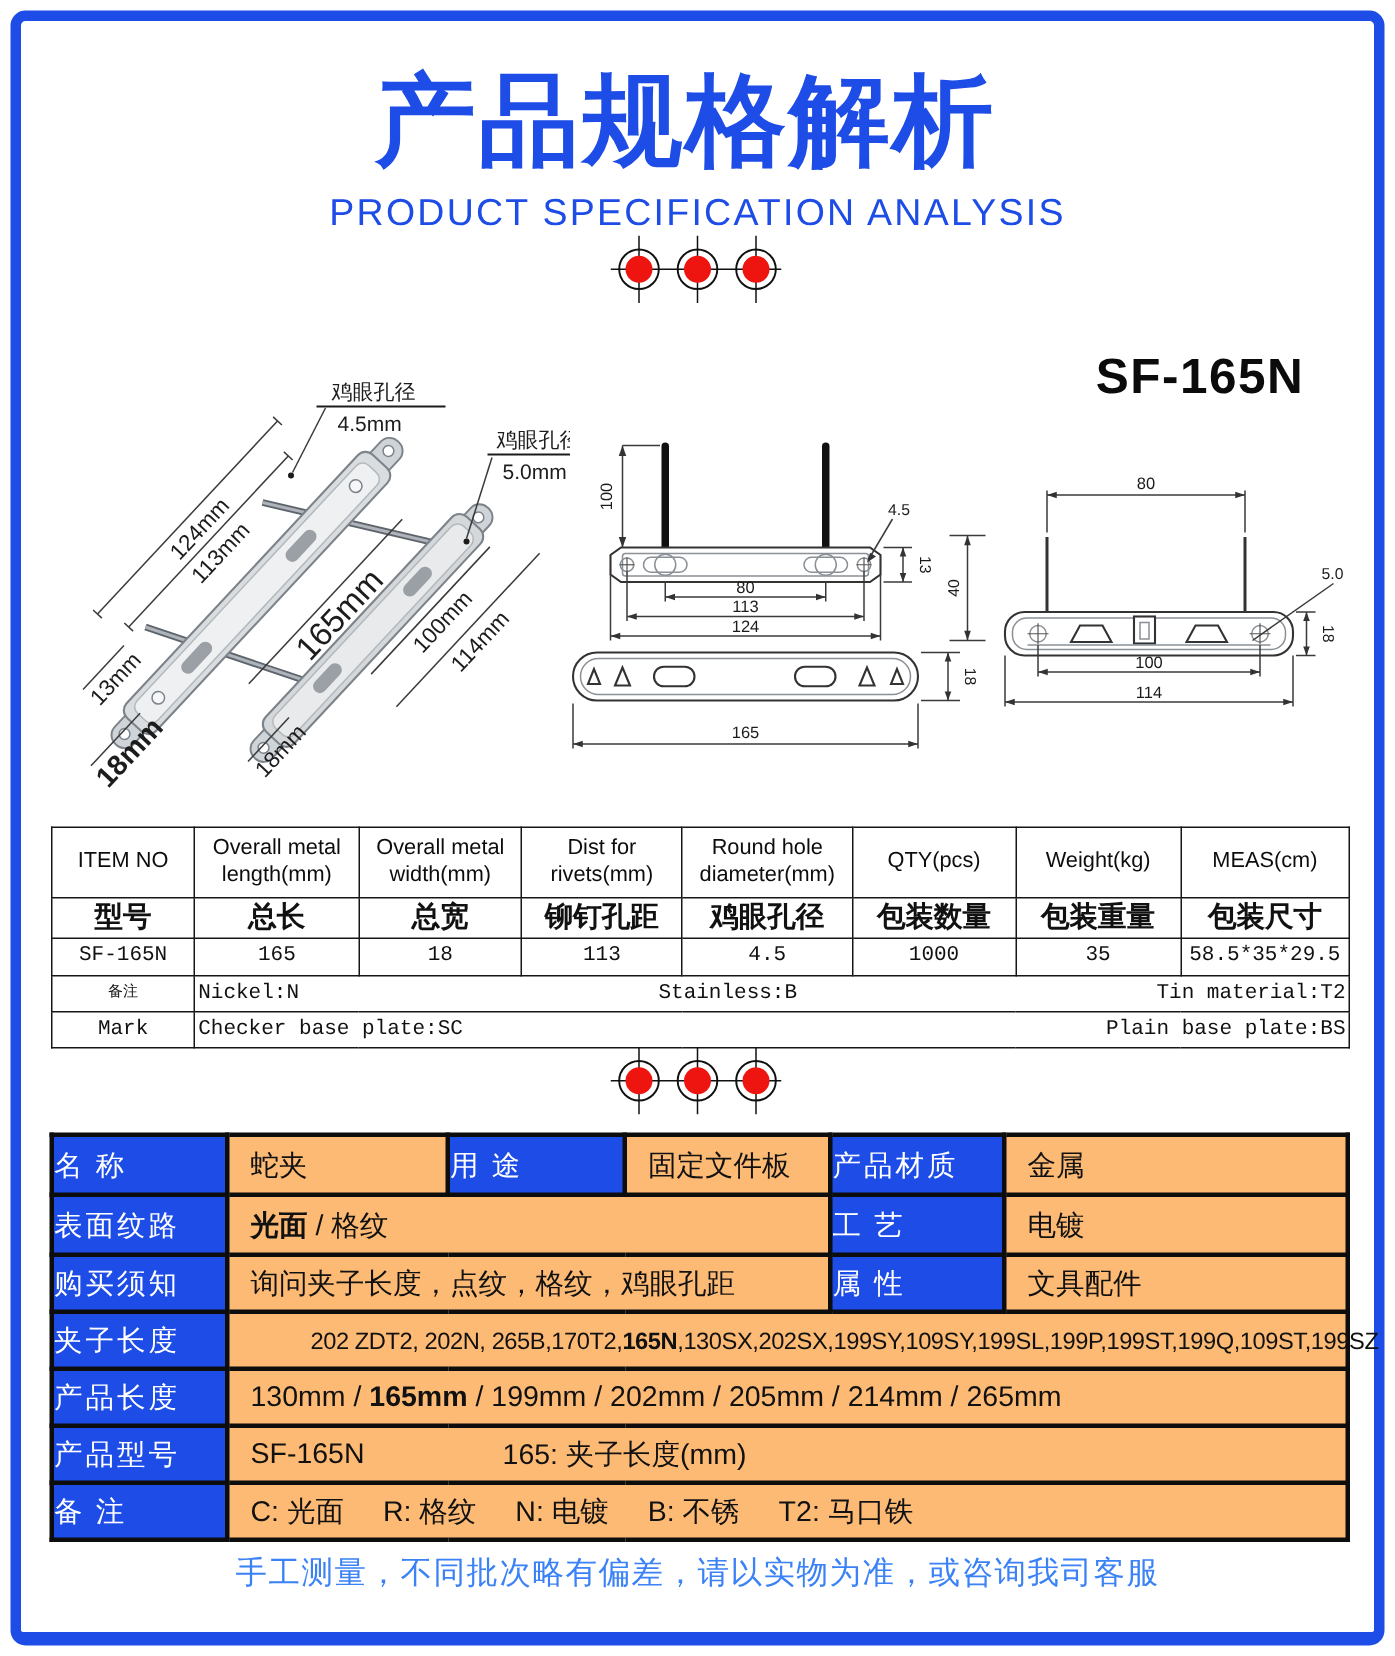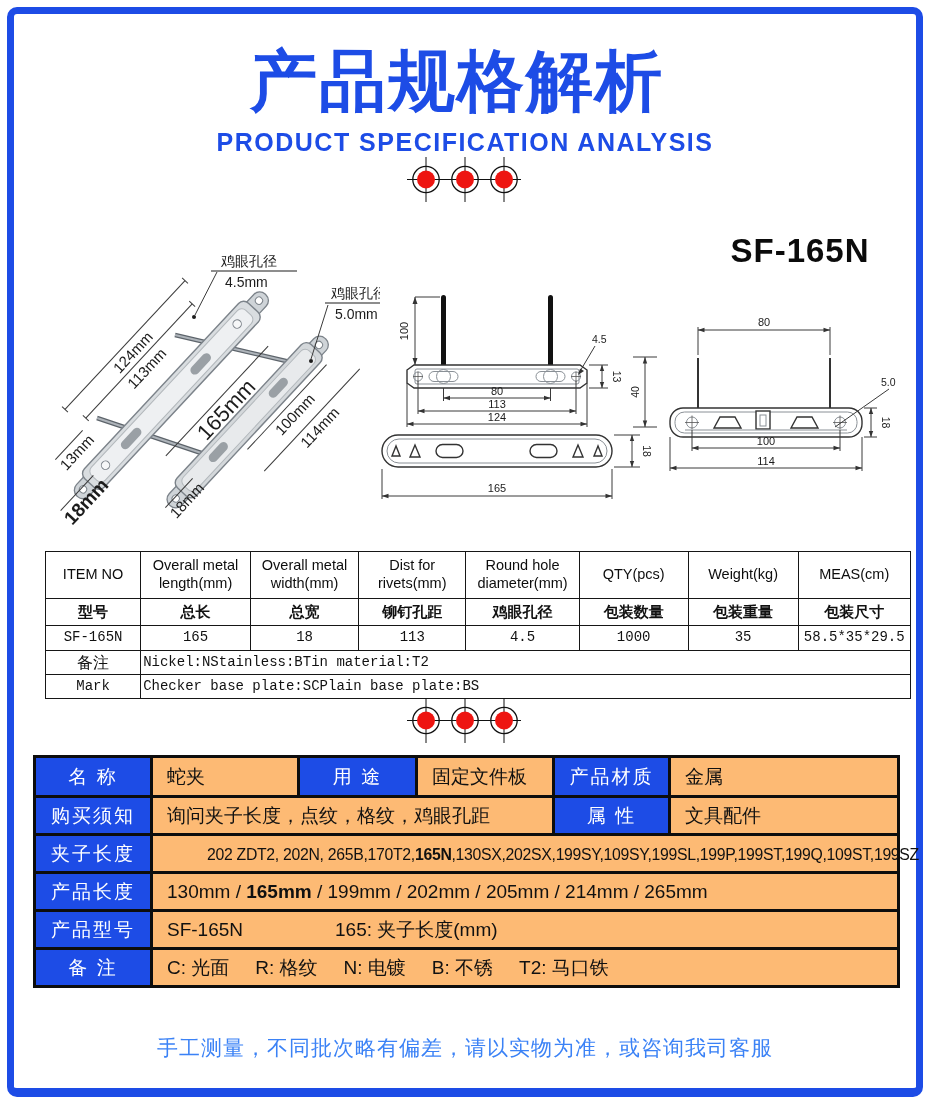--- a/index.html
+++ b/index.html
@@ -8,41 +8,41 @@
     width:930px;height:1104px;position:relative;background:#fff;overflow:hidden;
     font-family:"Liberation Sans","DejaVu Sans",sans-serif;color:#111;
   }
   .frame{position:absolute;inset:7px;border:7px solid var(--accent);
     border-bottom-width:9px;border-radius:10px;pointer-events:none;}
   .abs{position:absolute;}
   
   .title-cn{left:0;right:16px;top:44px;text-align:center;color:var(--accent);
     font-size:67px;font-weight:900;letter-spacing:2px;line-height:1.1;}
   .title-en{left:0;right:0;top:128px;text-align:center;color:var(--accent);
-    font-size:25px;font-weight:700;letter-spacing:1.5px;}
+    font-size:25px;font-weight:400;letter-spacing:1.5px;}
   .model-no{left:700px;top:232px;width:200px;text-align:center;
     font-size:33px;font-weight:800;color:#0b0b0b;letter-spacing:1px;}
   .footer-note{left:0;right:0;top:1034px;text-align:center;color:#3b82f6;
     font-size:21px;letter-spacing:1px;}
   
-  table.spec{left:45px;top:551px;width:866px;border-collapse:collapse;table-layout:fixed;
+  table.spec{left:34px;top:551px;width:866px;border-collapse:collapse;table-layout:fixed;
     font-size:14.5px;}
   table.spec td{border:1.5px solid #161616;text-align:center;vertical-align:middle;
     padding:1px 2px;line-height:1.22;}
   table.spec .row-en td{height:44px;font-size:14.5px;color:#0d0d0d;}
-  table.spec .row-cn td{height:24px;font-size:15px;font-weight:700;}
+  table.spec .row-cn td{height:24px;font-size:19px;font-weight:700;}
   table.spec .row-val td{height:22px;font-family:"Liberation Mono","DejaVu Sans Mono",monospace;font-size:14px;}
   table.spec .row-note td{height:21px;font-family:"Liberation Mono","DejaVu Sans Mono",monospace;font-size:14px;}
-  table.spec .row-note .spread{display:flex;justify-content:flex-start;align-items:center;}
-  table.spec .row-note td.lbl{font-family:"Liberation Sans",sans-serif;font-size:16px;}
+  table.spec .row-note .spread{display:flex;justify-content:space-between;align-items:center;}
+  table.spec .row-note td.lbl{font-family:"Liberation Sans",sans-serif;font-size:10px;}
   
   table.info{left:33px;top:755px;width:864px;border-collapse:collapse;table-layout:fixed;}
   table.info td{border:3px solid #0d0d0d;vertical-align:middle;font-size:19px;padding:0;}
-  table.info td.blue{background:var(--accent);color:#fff;text-align:center;
-    font-size:19px;letter-spacing:2px;}
+  table.info td.blue{background:var(--accent);color:#fff;
+    font-size:19px;letter-spacing:2px;font-family:Liberation Serif, serif;}
   table.info td.val{padding-left:14px;background:#fdba74;}
   table.info tr{height:38px;}
   table.info tr.r1{height:40px;} table.info tr.r2{height:40px;}
   .cond{font-size:15.8px;letter-spacing:-0.3px;white-space:nowrap;margin-left:40px;}
   .gap-row{display:flex;gap:26px;align-items:center;}
   .gap-row2{display:flex;gap:92px;align-items:center;}
   b{font-weight:700;}
   
   svg text{font-family:"Liberation Sans","DejaVu Sans",sans-serif;fill:#1c1c1c;}
   .dimline{stroke:#3a3a3a;stroke-width:1;fill:none;}
@@ -393,20 +393,26 @@
   </colgroup>
   <tbody>
       <tr class="r1">
     <td class="blue">名  称</td>
     <td class="val">蛇夹</td>
     <td class="blue">用  途</td>
     <td class="val">固定文件板</td>
     <td class="blue">产品材质</td>
     <td class="val">金属</td>
   </tr>
+  <tr class="r2">
+    <td class="blue">表面纹路</td>
+    <td class="val" colspan="3"><b>光面</b><span> / 格纹</span></td>
+    <td class="blue">工  艺</td>
+    <td class="val">电镀</td>
+  </tr>
   <tr>
     <td class="blue">购买须知</td>
     <td class="val" colspan="3">询问夹子长度，点纹，格纹，鸡眼孔距</td>
     <td class="blue">属  性</td>
     <td class="val">文具配件</td>
   </tr>
   <tr>
     <td class="blue">夹子长度</td>
     <td class="val" colspan="5">
       <span class="cond"><span>202 ZDT2, 202N, 265B,170T2,</span><b>165N</b><span>,130SX,202SX,199SY,109SY,199SL,199P,199ST,199Q,109ST,199SZ</span></span>

